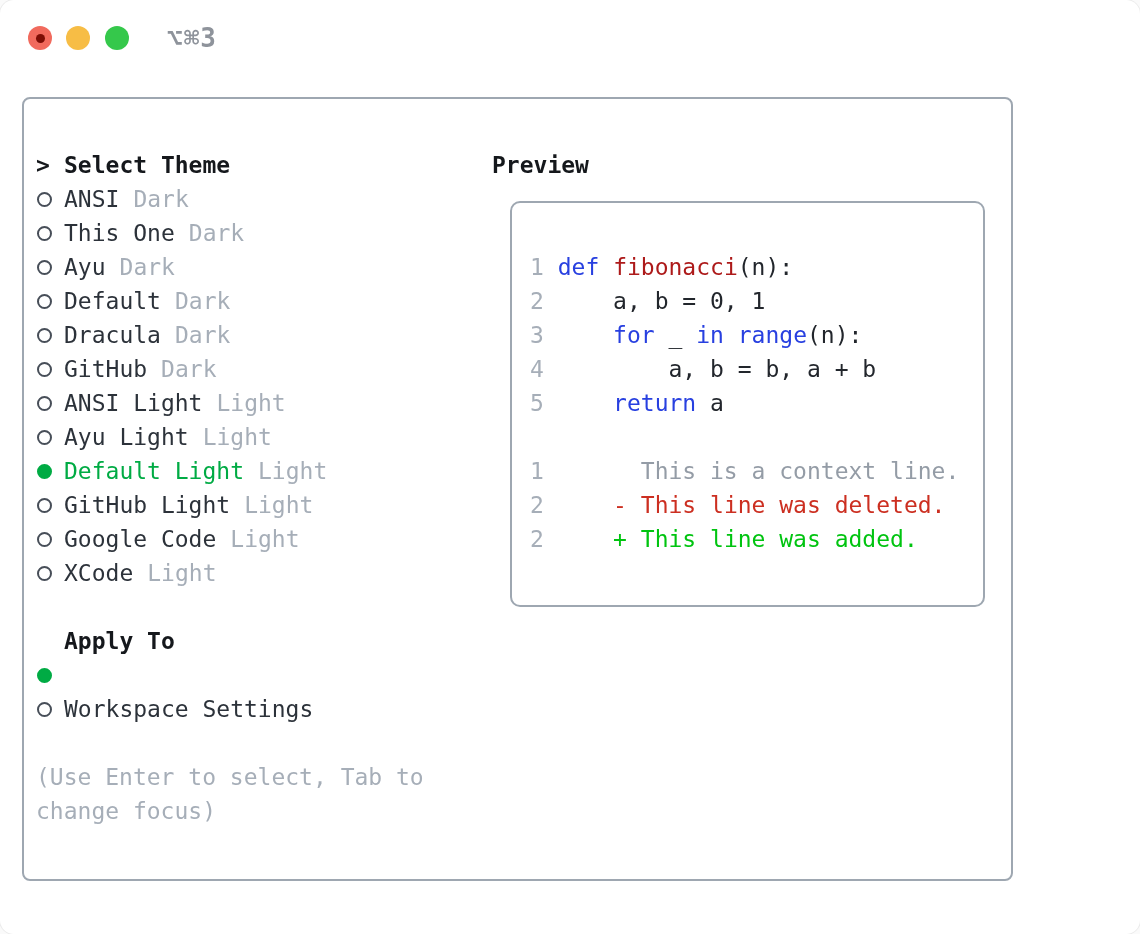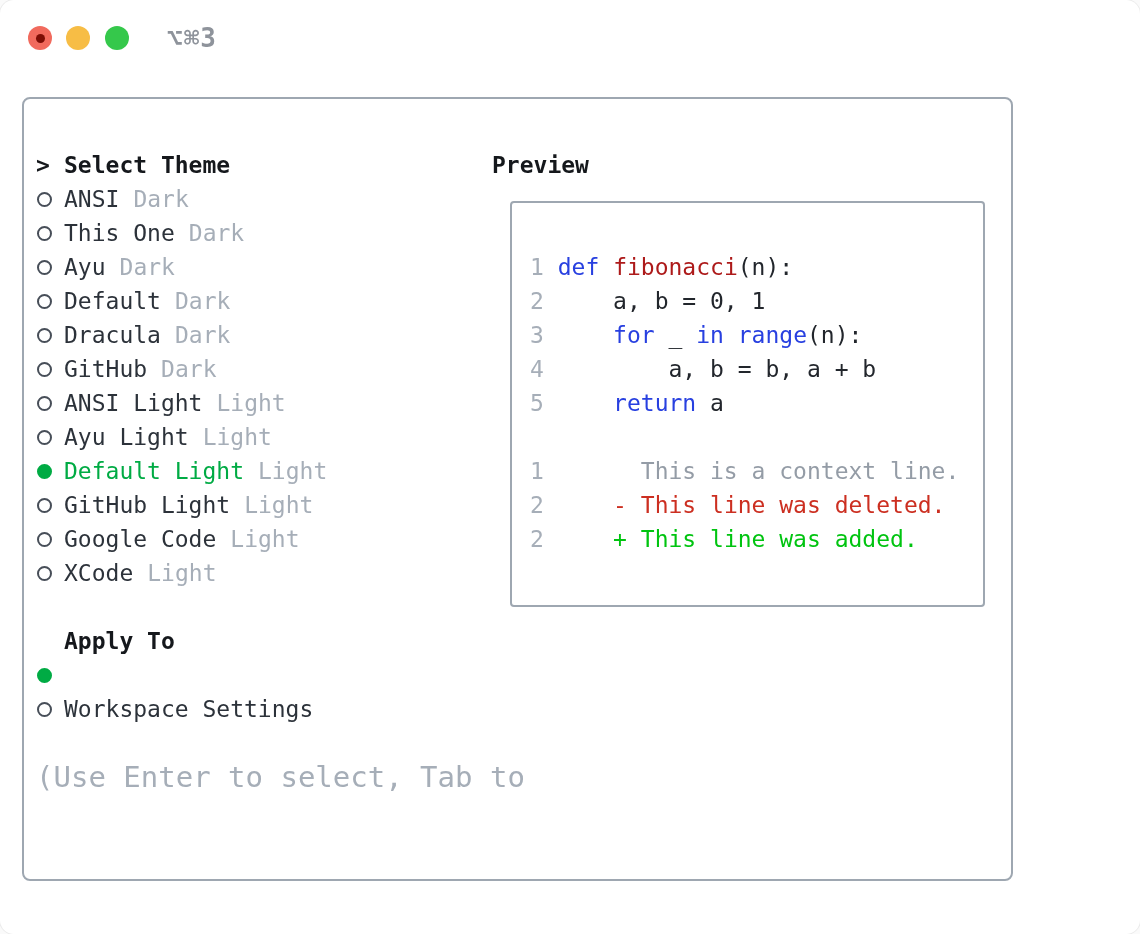--- a/index.html
+++ b/index.html
@@ -47,30 +47,30 @@
     display: inline-block; width: 15px; height: 15px; border-radius: 50%;
     border: 2px solid #474e58; margin-left: 1px;
   }
   .radio.sel { background: var(--c-selgreen); border-color: var(--c-selgreen); }
   .item-name { color: var(--c-item); }
   .item-name.sel { color: var(--c-selgreen); }
   .item-variant { color: var(--c-muted); margin-left: 14px; }
   .opt-label { color: var(--c-item); }
   .opt-label.sel { color: var(--c-selgreen); }
   .spacer { height: 34px; }
-  .help-line { height: 34px; line-height: 34px; font-size: 29px; color: var(--c-muted); white-space: pre; }
+  .help-line { height: 34px; line-height: 34px; font-size: 23px; color: var(--c-muted); white-space: pre; }
 
   
   .preview-label {
     position: absolute; left: 492px; top: 148px; height: 34px; line-height: 34px;
     font-size: 23px; font-weight: bold; color: var(--c-header); white-space: pre;
   }
   .preview-box {
     position: absolute; left: 510px; top: 201px; width: 475px; height: 406px;
-    border: 2px solid var(--c-border); border-radius: 4px; background: #fff;
+    border: 2px solid var(--c-border); border-radius: 10px; background: #fff;
     padding: 47px 0 0 18px; overflow: hidden;
   }
   .pline { height: 34px; line-height: 34px; font-size: 23px; white-space: pre; }
   .seg-num  { color: var(--c-num); }
   .seg-code { color: var(--c-code); }
   .seg-kw   { color: var(--c-kw); }
   .seg-fn   { color: var(--c-fn); }
   .seg-ctx  { color: var(--c-ctx); }
   .seg-del  { color: var(--c-del); }
   .seg-add  { color: var(--c-add); }
@@ -114,20 +114,21 @@
     <div class="row">
       <span class="prefix"></span>
       <span class="hdr-label">Apply To</span>
     </div>
     <div id="apply-list">
         <div class="row"><span class="prefix"><span class="radio sel"></span></span></div>
         <div class="row"><span class="prefix"><span class="radio"></span></span><span class="opt-label">Workspace Settings</span></div>
       </div>
     <div class="spacer"></div>
     <div class="help-line">(Use Enter to select, Tab to</div>
+    <div class="help-line">change focus)</div>
   </div>
 
   <div class="preview-label">Preview</div>
   <div class="preview-box">
     <div id="preview-code">
         <div class="pline"><span class="seg-num">1</span><span class="seg-code"> </span><span class="seg-kw">def</span><span class="seg-code"> </span><span class="seg-fn">fibonacci</span><span class="seg-code">(n):</span></div>
         <div class="pline"><span class="seg-num">2</span><span class="seg-code">     a, b = 0, 1</span></div>
         <div class="pline"><span class="seg-num">3</span><span class="seg-code">     </span><span class="seg-kw">for</span><span class="seg-code"> _ </span><span class="seg-kw">in</span><span class="seg-code"> </span><span class="seg-kw">range</span><span class="seg-code">(n):</span></div>
         <div class="pline"><span class="seg-num">4</span><span class="seg-code">         a, b = b, a + b</span></div>
         <div class="pline"><span class="seg-num">5</span><span class="seg-code">     </span><span class="seg-kw">return</span><span class="seg-code"> a</span></div>

